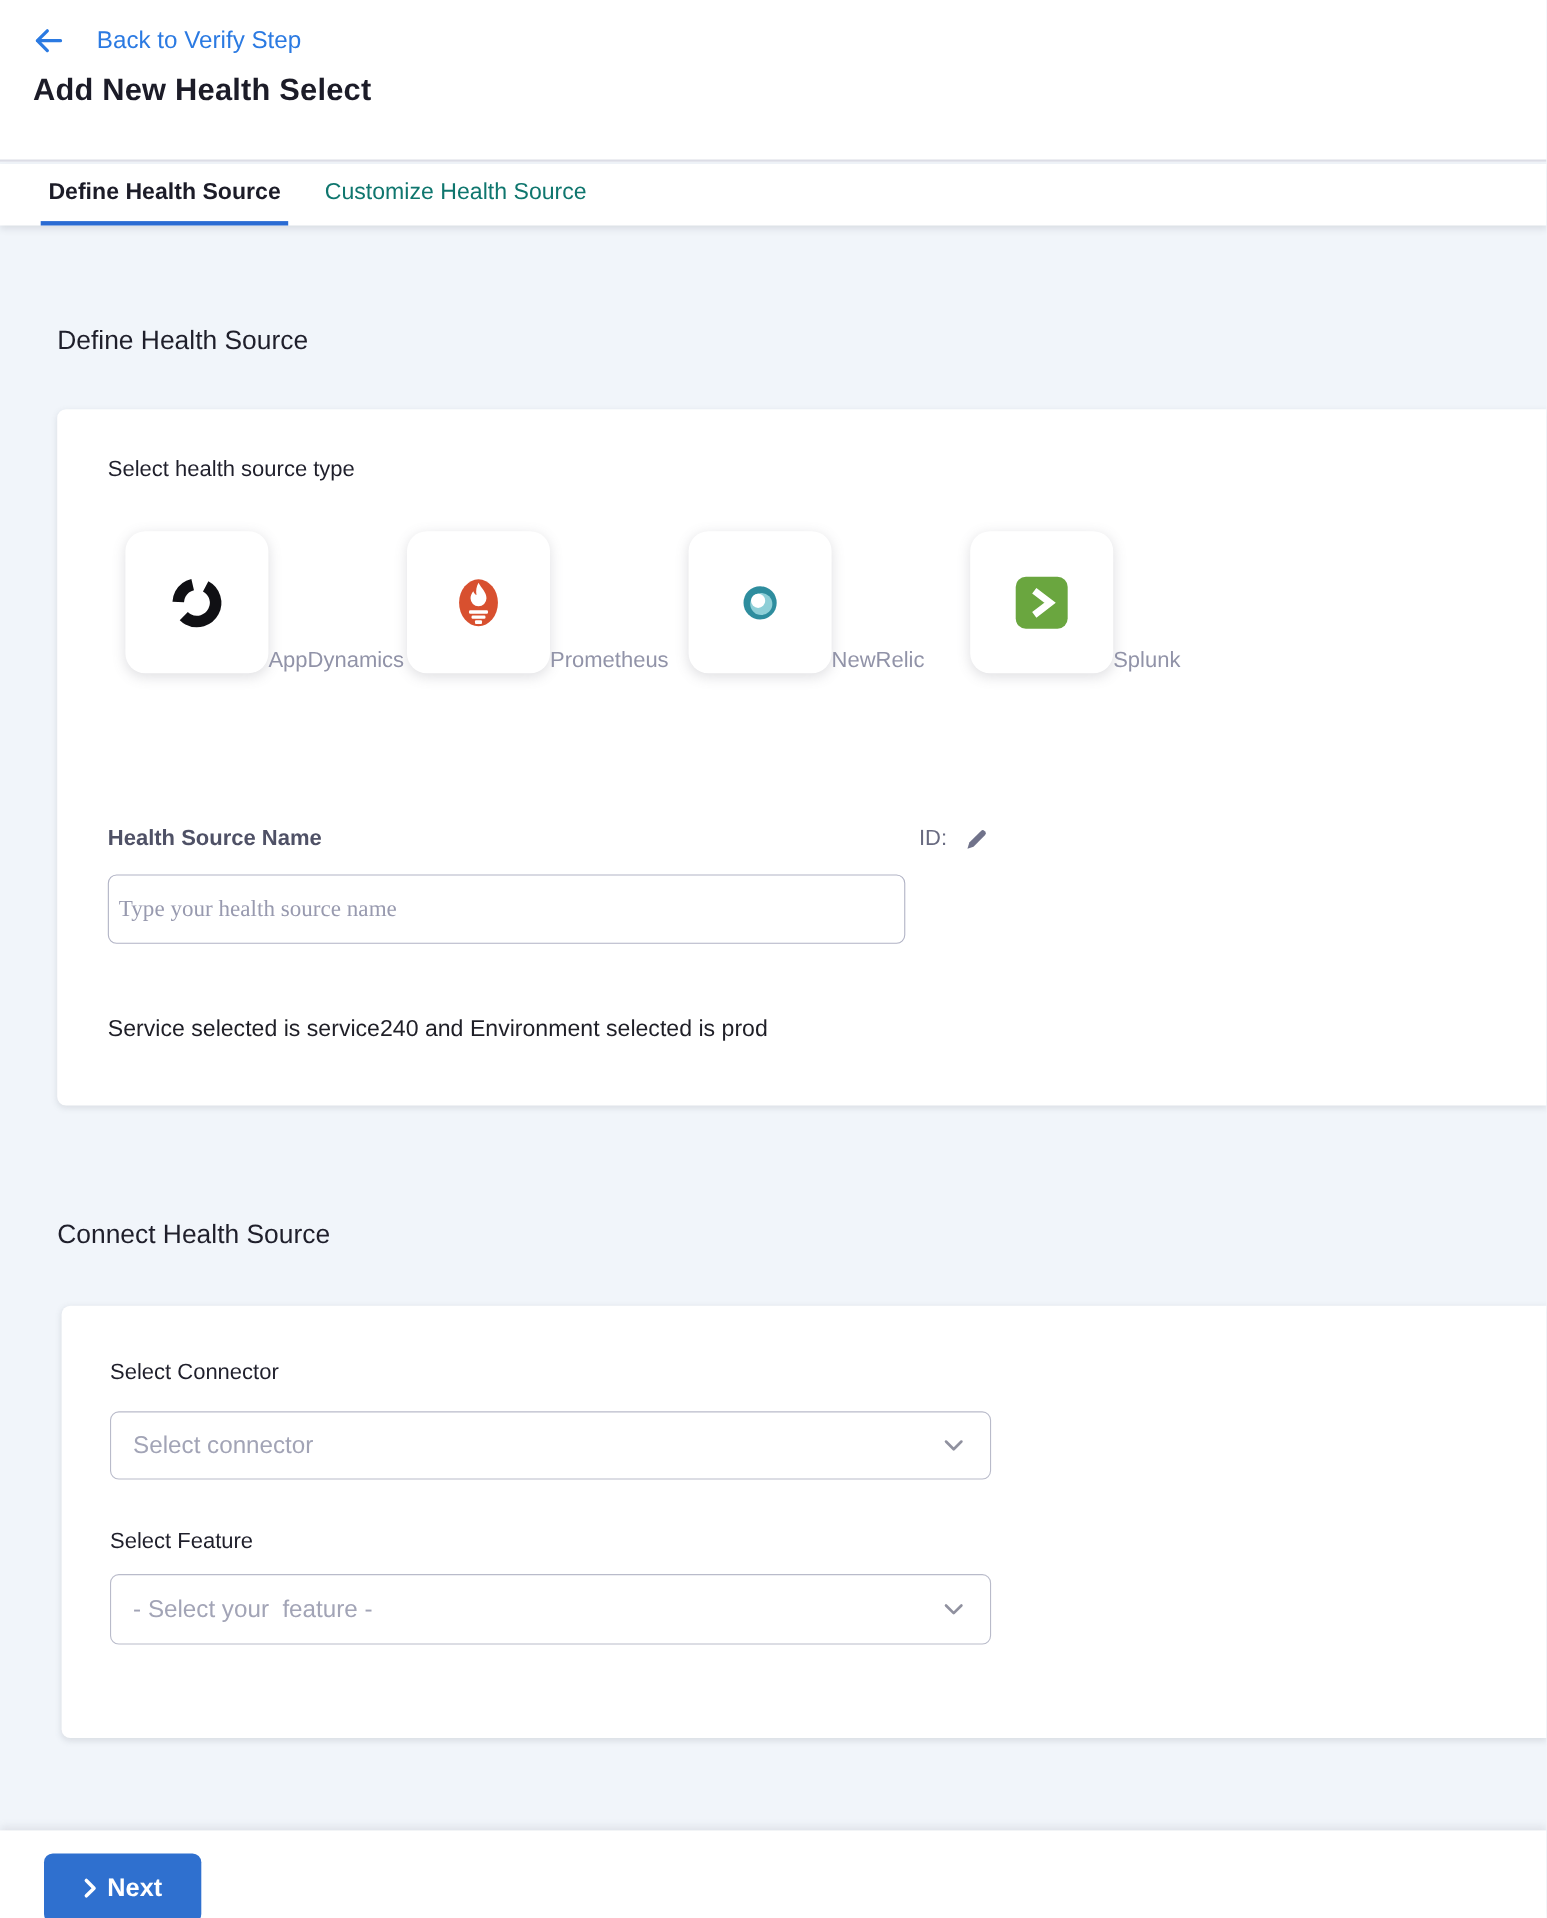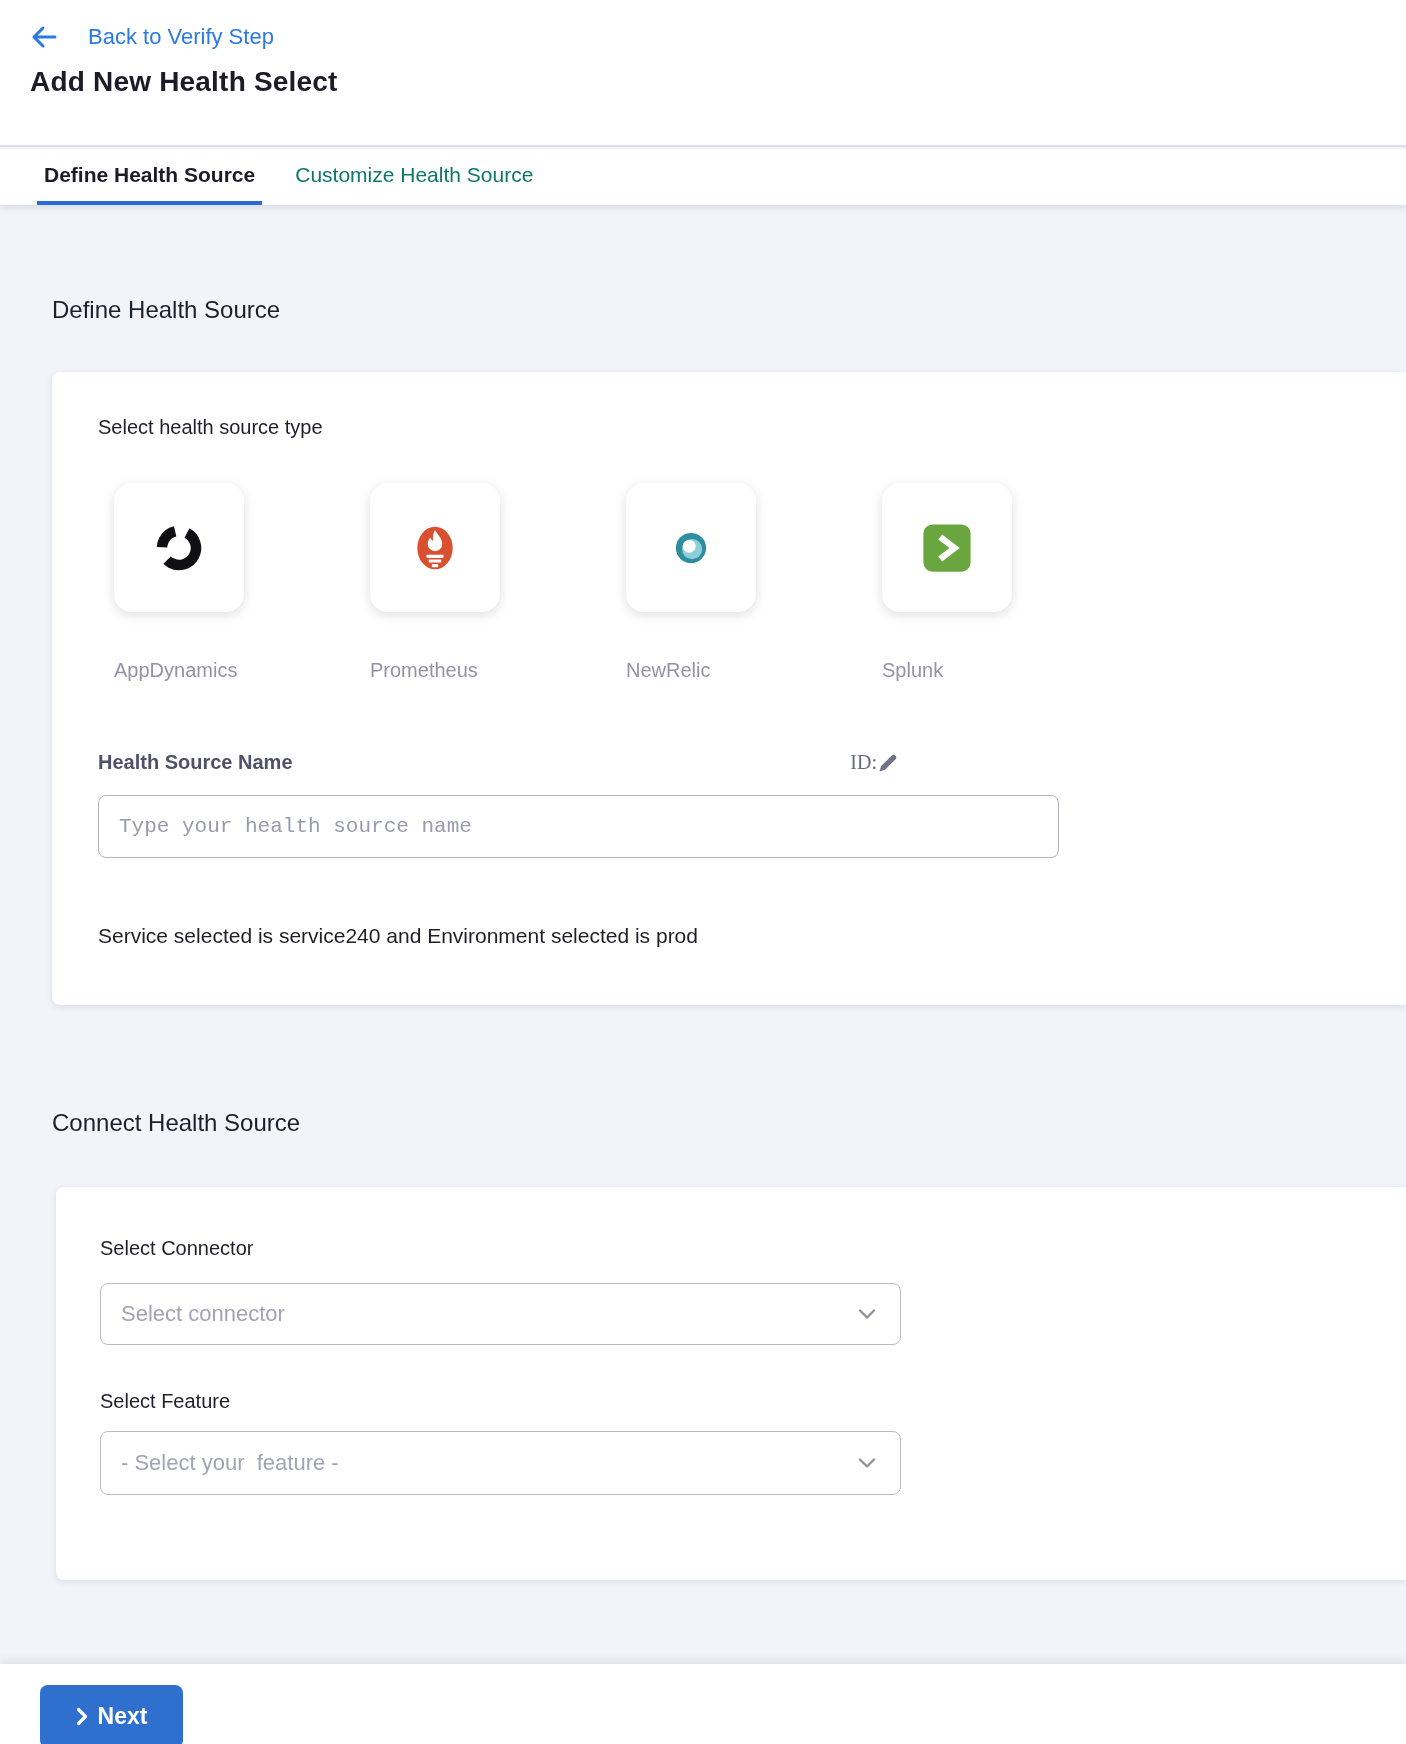--- a/index.html
+++ b/index.html
@@ -38,36 +38,36 @@
 
   
   .card { position:absolute; background:#fff; border-radius:8px 0 0 8px;
           box-shadow:0 2px 6px rgba(96,97,112,.16); }
   #card-define  { left:52px; right:0; top:372px;  height:633px; }
   #card-connect { left:56px; right:0; top:1187px; height:393px; }
 
   #select-type-label { position:absolute; left:46px; top:44px; font-size:20px; }
 
   .tile-row { position:absolute; left:62px; top:111px; display:flex; }
-  .tile-col { width:256px; display:flex; flex-direction:column; align-items:flex-start; }
+  .tile-col { width:256px; display:flex; flex-direction:row; align-items:flex-end; }
   .tile { width:130px; height:129px; background:#fff; border-radius:18px;
           box-shadow:0 3px 12px rgba(96,97,112,.20);
           display:flex; align-items:center; justify-content:center; cursor:pointer; }
   .tile-label { margin-top:47px; font-size:20px; color:#9193a8; white-space:nowrap; }
 
   .name-row { position:absolute; left:46px; top:379px; width:801px;
               display:flex; align-items:flex-end; justify-content:space-between; }
   .name-label { font-size:20px; font-weight:700; color:#4f5166; }
-  .id-group { display:flex; align-items:center; gap:0; cursor:pointer;font-family:Liberation Serif, serif; }
+  .id-group { display:flex; align-items:center; gap:16px; cursor:pointer; }
   .id-label { font-size:20px; color:#686a80; }
 
-  .text-input { position:absolute; left:46px; top:423px; width:961px; height:63px;
-                border:1px solid #b1b3c5; border-radius:8px; padding:0 20px;
+  .text-input { position:absolute; left:46px; top:423px; width:725px; height:63px;
+                border:1px solid #b1b3c5; border-radius:8px; padding:0 9px;
                 font-size:21px; color:#1f1f2b; background:#fff; outline:none;
-                font-family:Liberation Mono, monospace; }
+                font-family:Liberation Serif, serif; }
   .text-input::placeholder { color:#989aaf; }
 
   .service-note { position:absolute; left:46px; top:552px; font-size:21px; color:#1f1f27; }
 
   .field-label { position:absolute; left:44px; font-size:20px; color:#1f1f2b; }
   #connector-label { top:50px; }
   #feature-label   { top:203px; }
 
   .select-box { position:absolute; left:44px; width:801px; height:62px;
                 border:1px solid #b9bbca; border-radius:8px; background:#fff;

